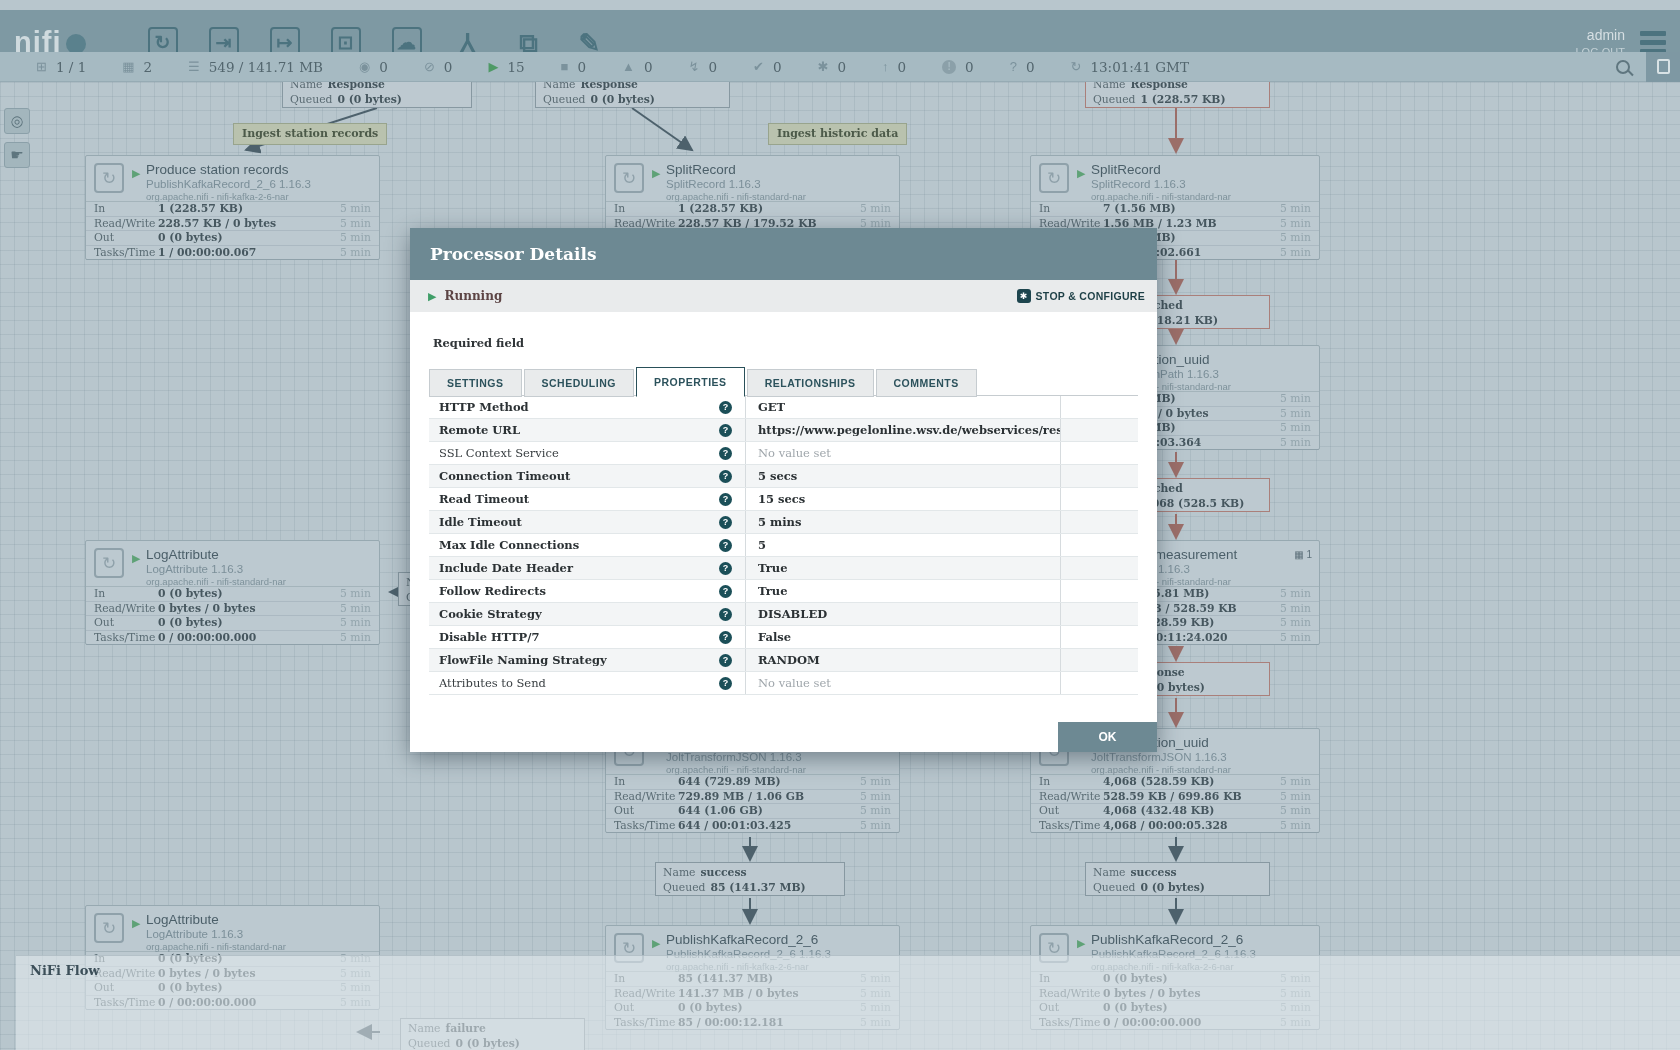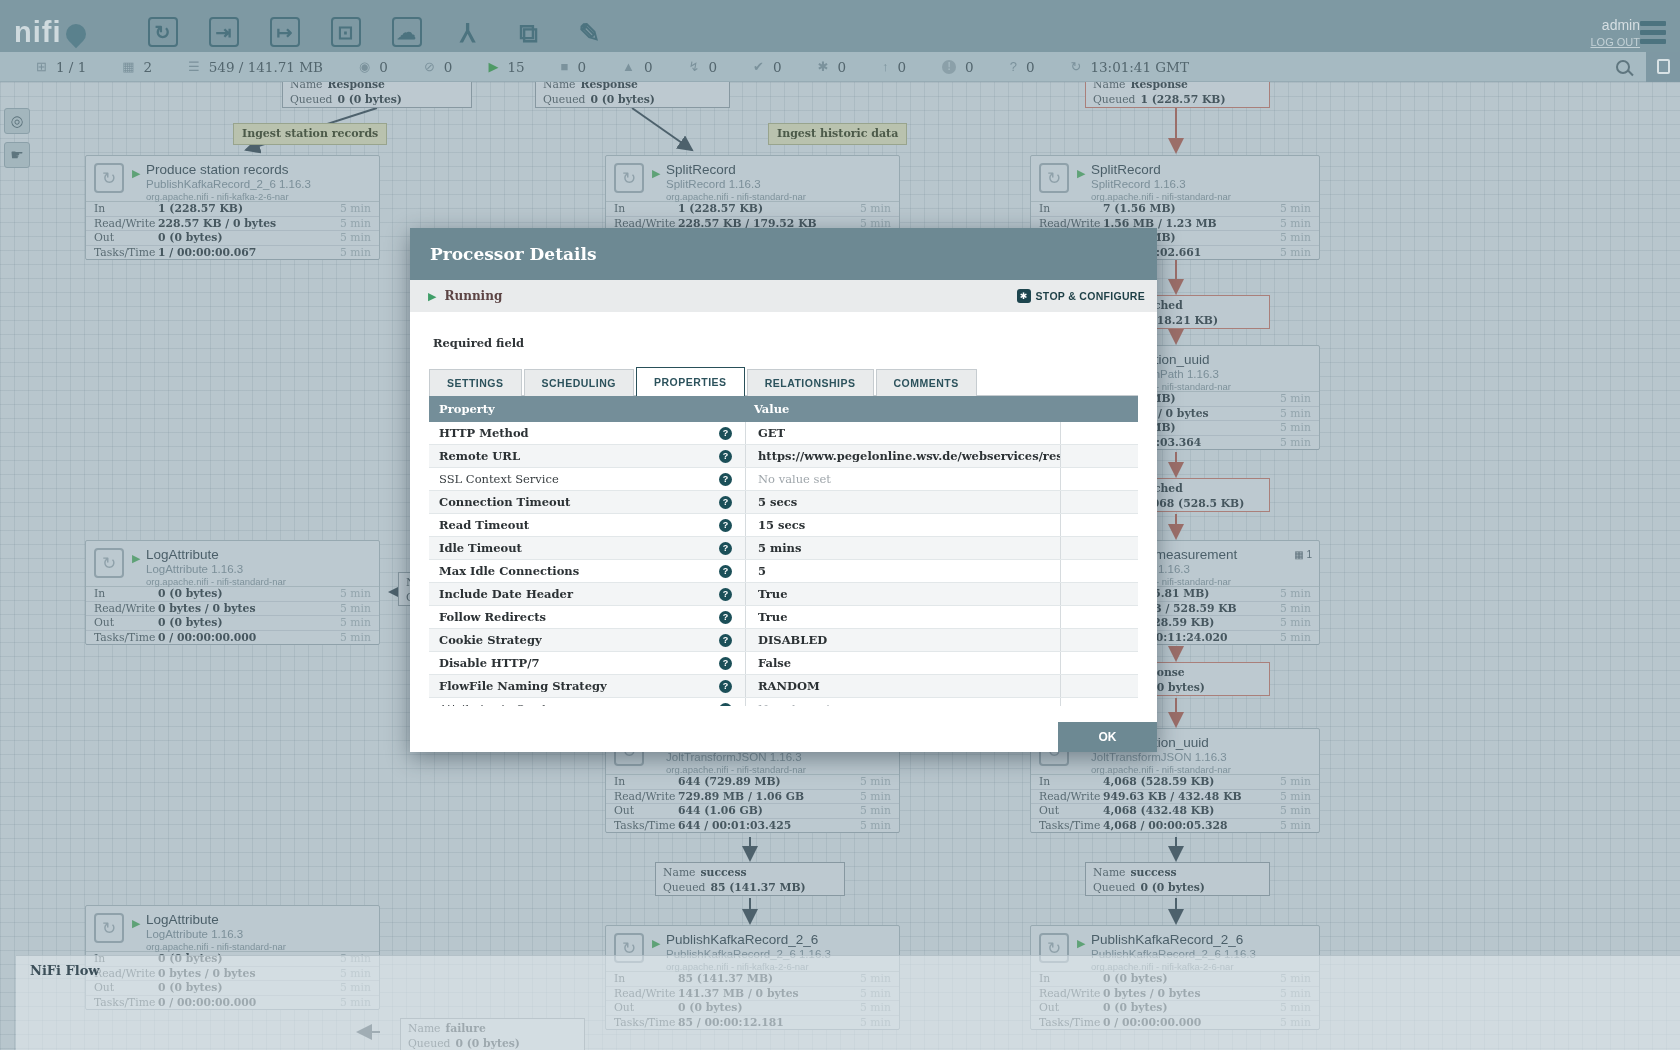--- a/index.html
+++ b/index.html
@@ -1,30 +1,30 @@
 <!DOCTYPE html>
 <html><head>
 <meta charset="utf-8">
 <style>
   * { margin:0; padding:0; box-sizing:border-box; }
   html,body { width:1680px; height:1050px; overflow:hidden; background:#b8c6cd;
               font-family:"Liberation Sans", sans-serif; }
 
   
-  #topbar { position:absolute; left:0; top:0; width:1680px; height:64px;
+  #topbar { position:absolute; left:0; top:10px; width:1680px; height:64px;
             background:#7e99a3; display:flex; align-items:center; z-index:20; }
   #logo { display:flex; align-items:flex-end; margin-left:14px; }
   #logo .word { color:#cfdade; font-size:29px; font-weight:bold; letter-spacing:1px; line-height:40px; }
   #logo .drop { width:20px; height:20px; background:#5a818d; border-radius:50% 50% 50% 0;
                 transform:rotate(-45deg); margin:0 0 8px 4px; }
   #tool-icons { display:flex; align-items:center; margin-left:62px; gap:31px; }
   .tbicon { width:30px; height:30px; color:#4c737f; font-size:19px; line-height:28px;
             text-align:center; border:2px solid #4c737f; border-radius:4px; font-weight:bold; }
   .tbicon.noframe { border-color:transparent; font-size:26px; }
-  #account { margin-left:auto; margin-right:14px; display:flex; align-items:flex-start; gap:0; }
+  #account { margin-left:auto; margin-right:14px; display:flex; align-items:flex-start; gap:15px; }
   #account .who { text-align:right; }
   #user-name { color:#d6dfe3; font-size:14px; }
   #logout { color:#c3d1d6; font-size:11px; text-decoration:underline; margin-top:3px; }
   #burger span { display:block; width:26px; height:5px; background:#4c737f; margin:4px 0; border-radius:1px; }
 
   
   #statusbar { position:absolute; left:0; top:52px; width:1680px; height:30px;
                background:#a6bac2; border-bottom:1px solid #96abb4; display:flex;
                align-items:center; z-index:20; }
   .sbitem { display:flex; align-items:center; margin-left:36px; }
@@ -494,21 +494,21 @@
       <span class="badge"></span>
     </div>
     <div class="rows">
         <div class="srow">
     <span class="k">In</span>
     <span class="v">4,068 (528.59 KB)</span>
     <span class="w">5 min</span>
   </div>
         <div class="srow">
     <span class="k">Read/Write</span>
-    <span class="v">949.63 KB / 432.48 KB</span>
+    <span class="v">528.59 KB / 699.86 KB</span>
     <span class="w">5 min</span>
   </div>
         <div class="srow">
     <span class="k">Out</span>
     <span class="v">4,068 (432.48 KB)</span>
     <span class="w">5 min</span>
   </div>
         <div class="srow">
     <span class="k">Tasks/Time</span>
     <span class="v">4,068 / 00:00:05.328</span>
@@ -670,24 +670,20 @@
     <span id="status-label">Running</span>
     <div id="stop-configure">
       <span class="gear">✱</span>
       <span class="lbl">STOP &amp; CONFIGURE</span>
     </div>
   </div>
   <div id="modal-body">
     <div id="required-note">Required field</div>
     <div id="tabs"><div class="tab">SETTINGS</div><div class="tab">SCHEDULING</div><div class="tab active">PROPERTIES</div><div class="tab">RELATIONSHIPS</div><div class="tab">COMMENTS</div></div>
     <div id="ptable">
-      <div id="ptable-head">
-        <span id="col-prop-h">Property</span>
-        <span id="col-val-h">Value</span>
-      </div>
       <div id="ptable-rows">
           <div class="prow">
     <div class="pcell">HTTP Method</div>
     <div class="help">?</div>
     <div class="vcell">GET</div>
     <div class="xcell"></div>
   </div>
           <div class="prow stripe">
     <div class="pcell">Remote URL</div>
     <div class="help">?</div>

